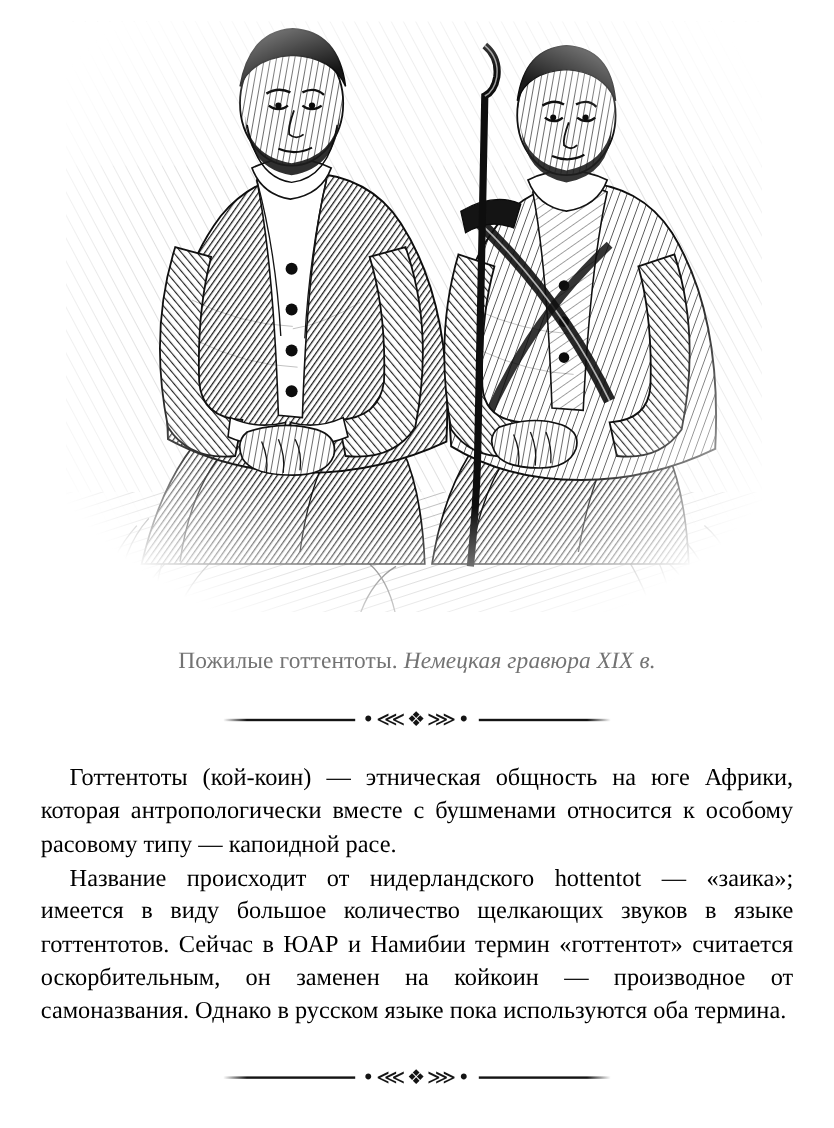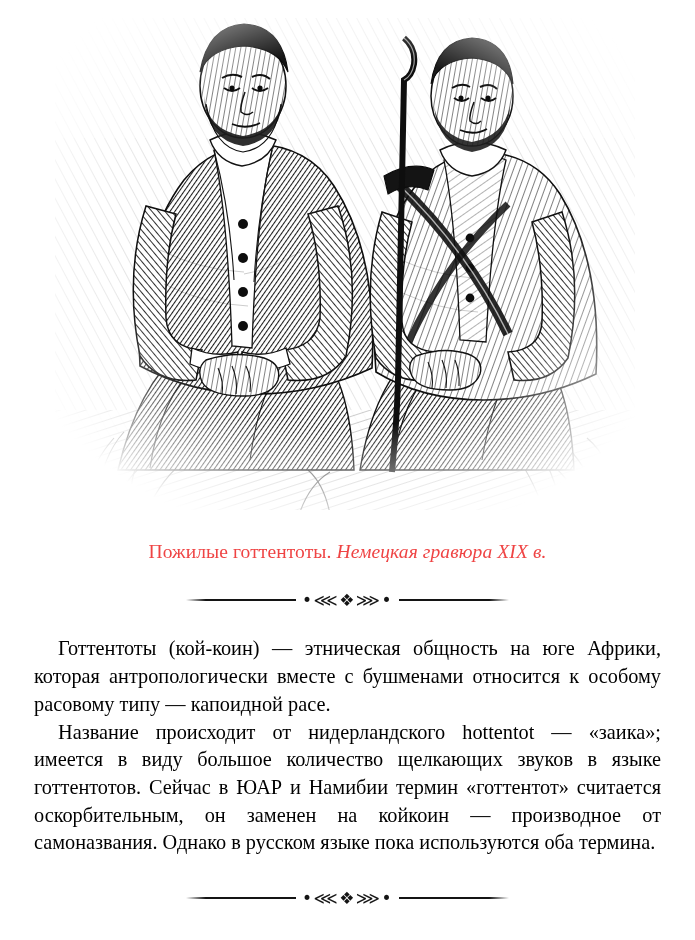--- a/index.html
+++ b/index.html
@@ -28,21 +28,21 @@
     height: 520px;
     display: block;
   }
   .figure svg {
     display: block;
   }
 
   
   .caption {
     text-align: center;
-    color: #ef4444;
+    color: #737373;
     font-size: 19.5px;
     line-height: 1.2;
     margin-top: 20px;
     letter-spacing: 0.1px;
   }
   .caption .src {
     font-style: italic;
   }
 
   

